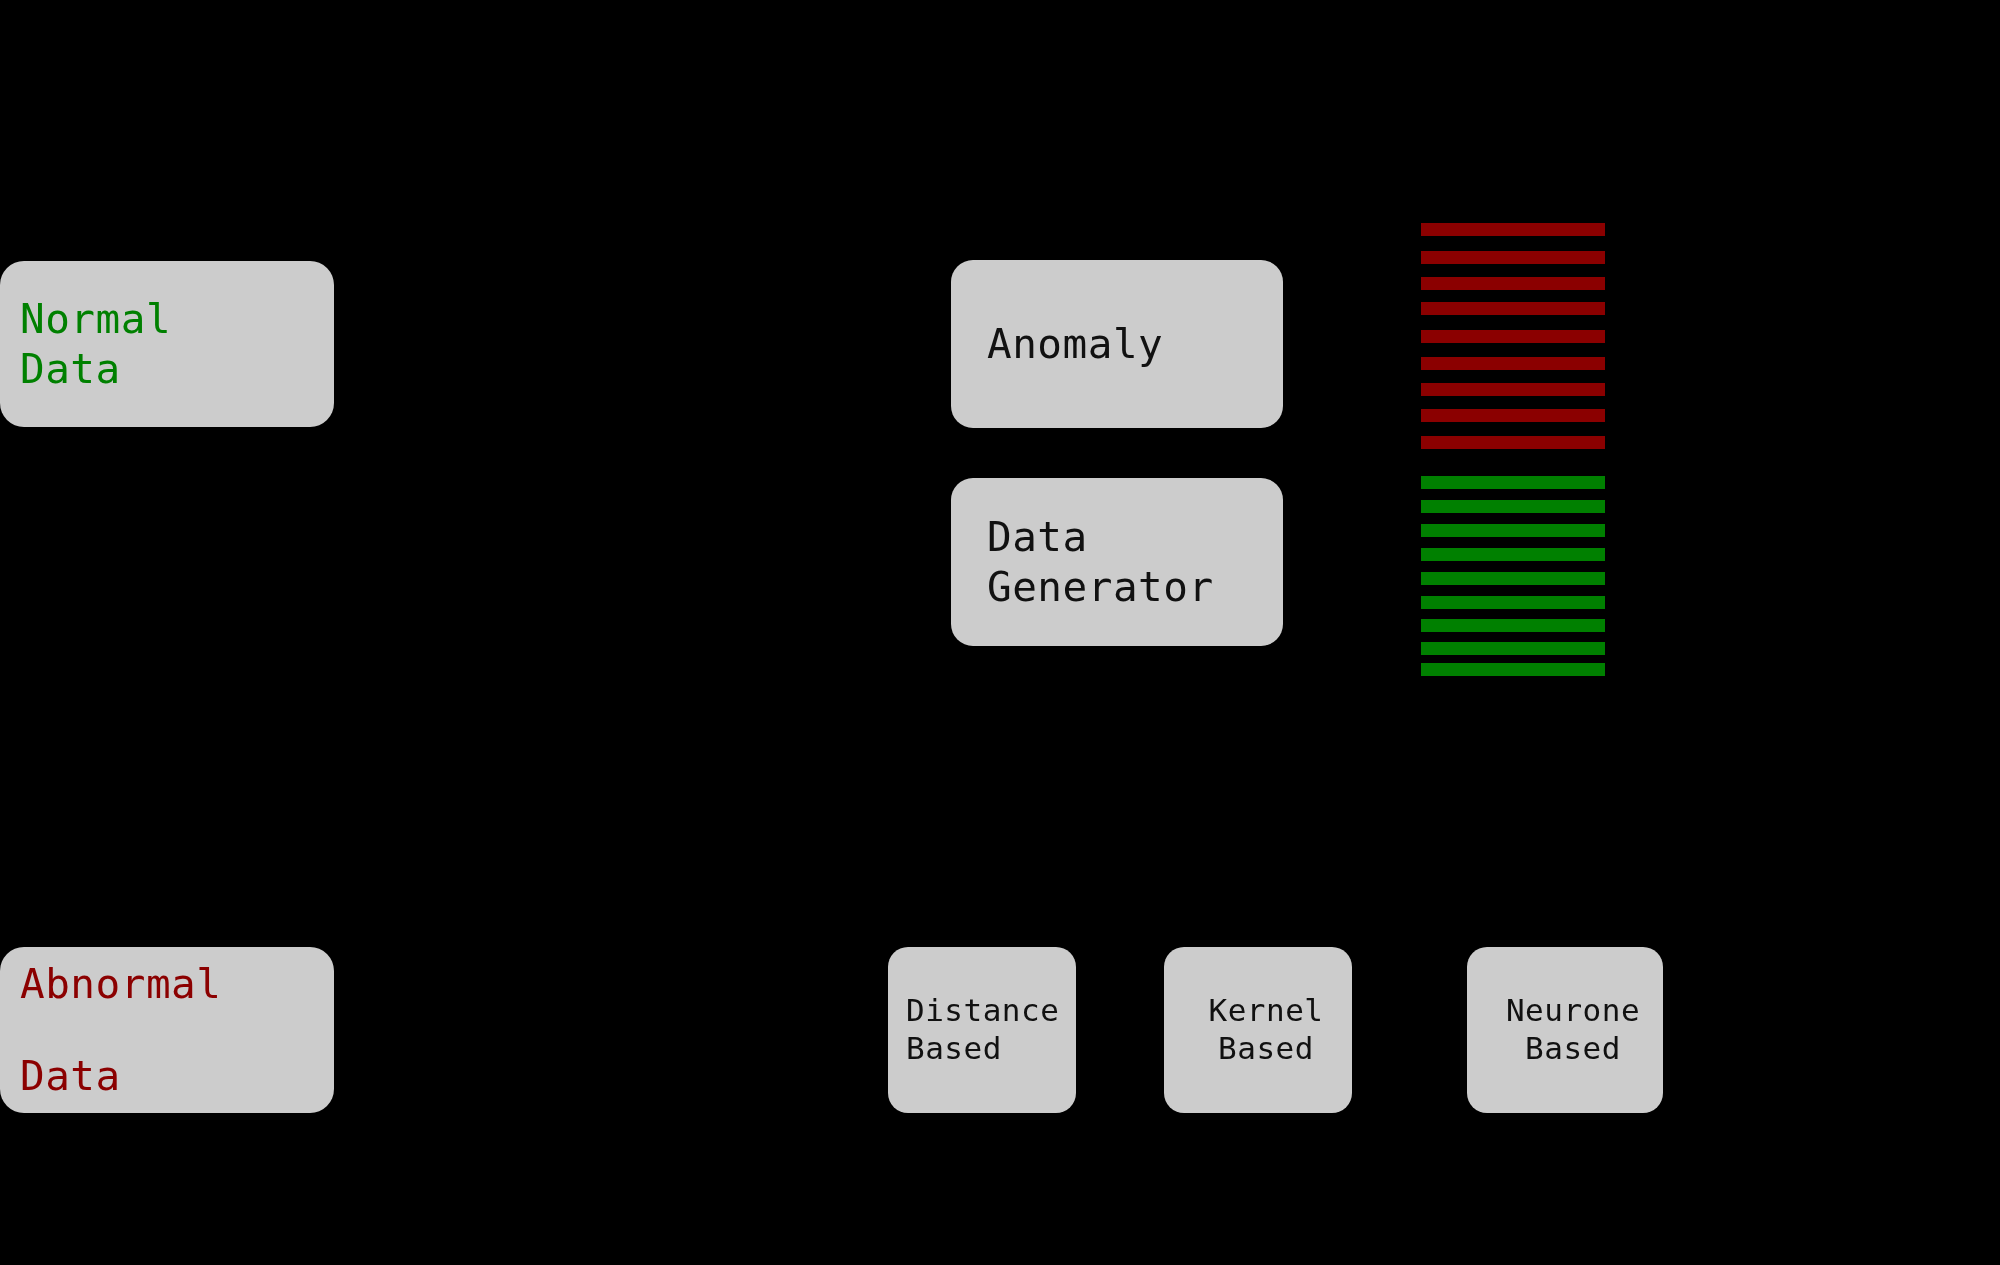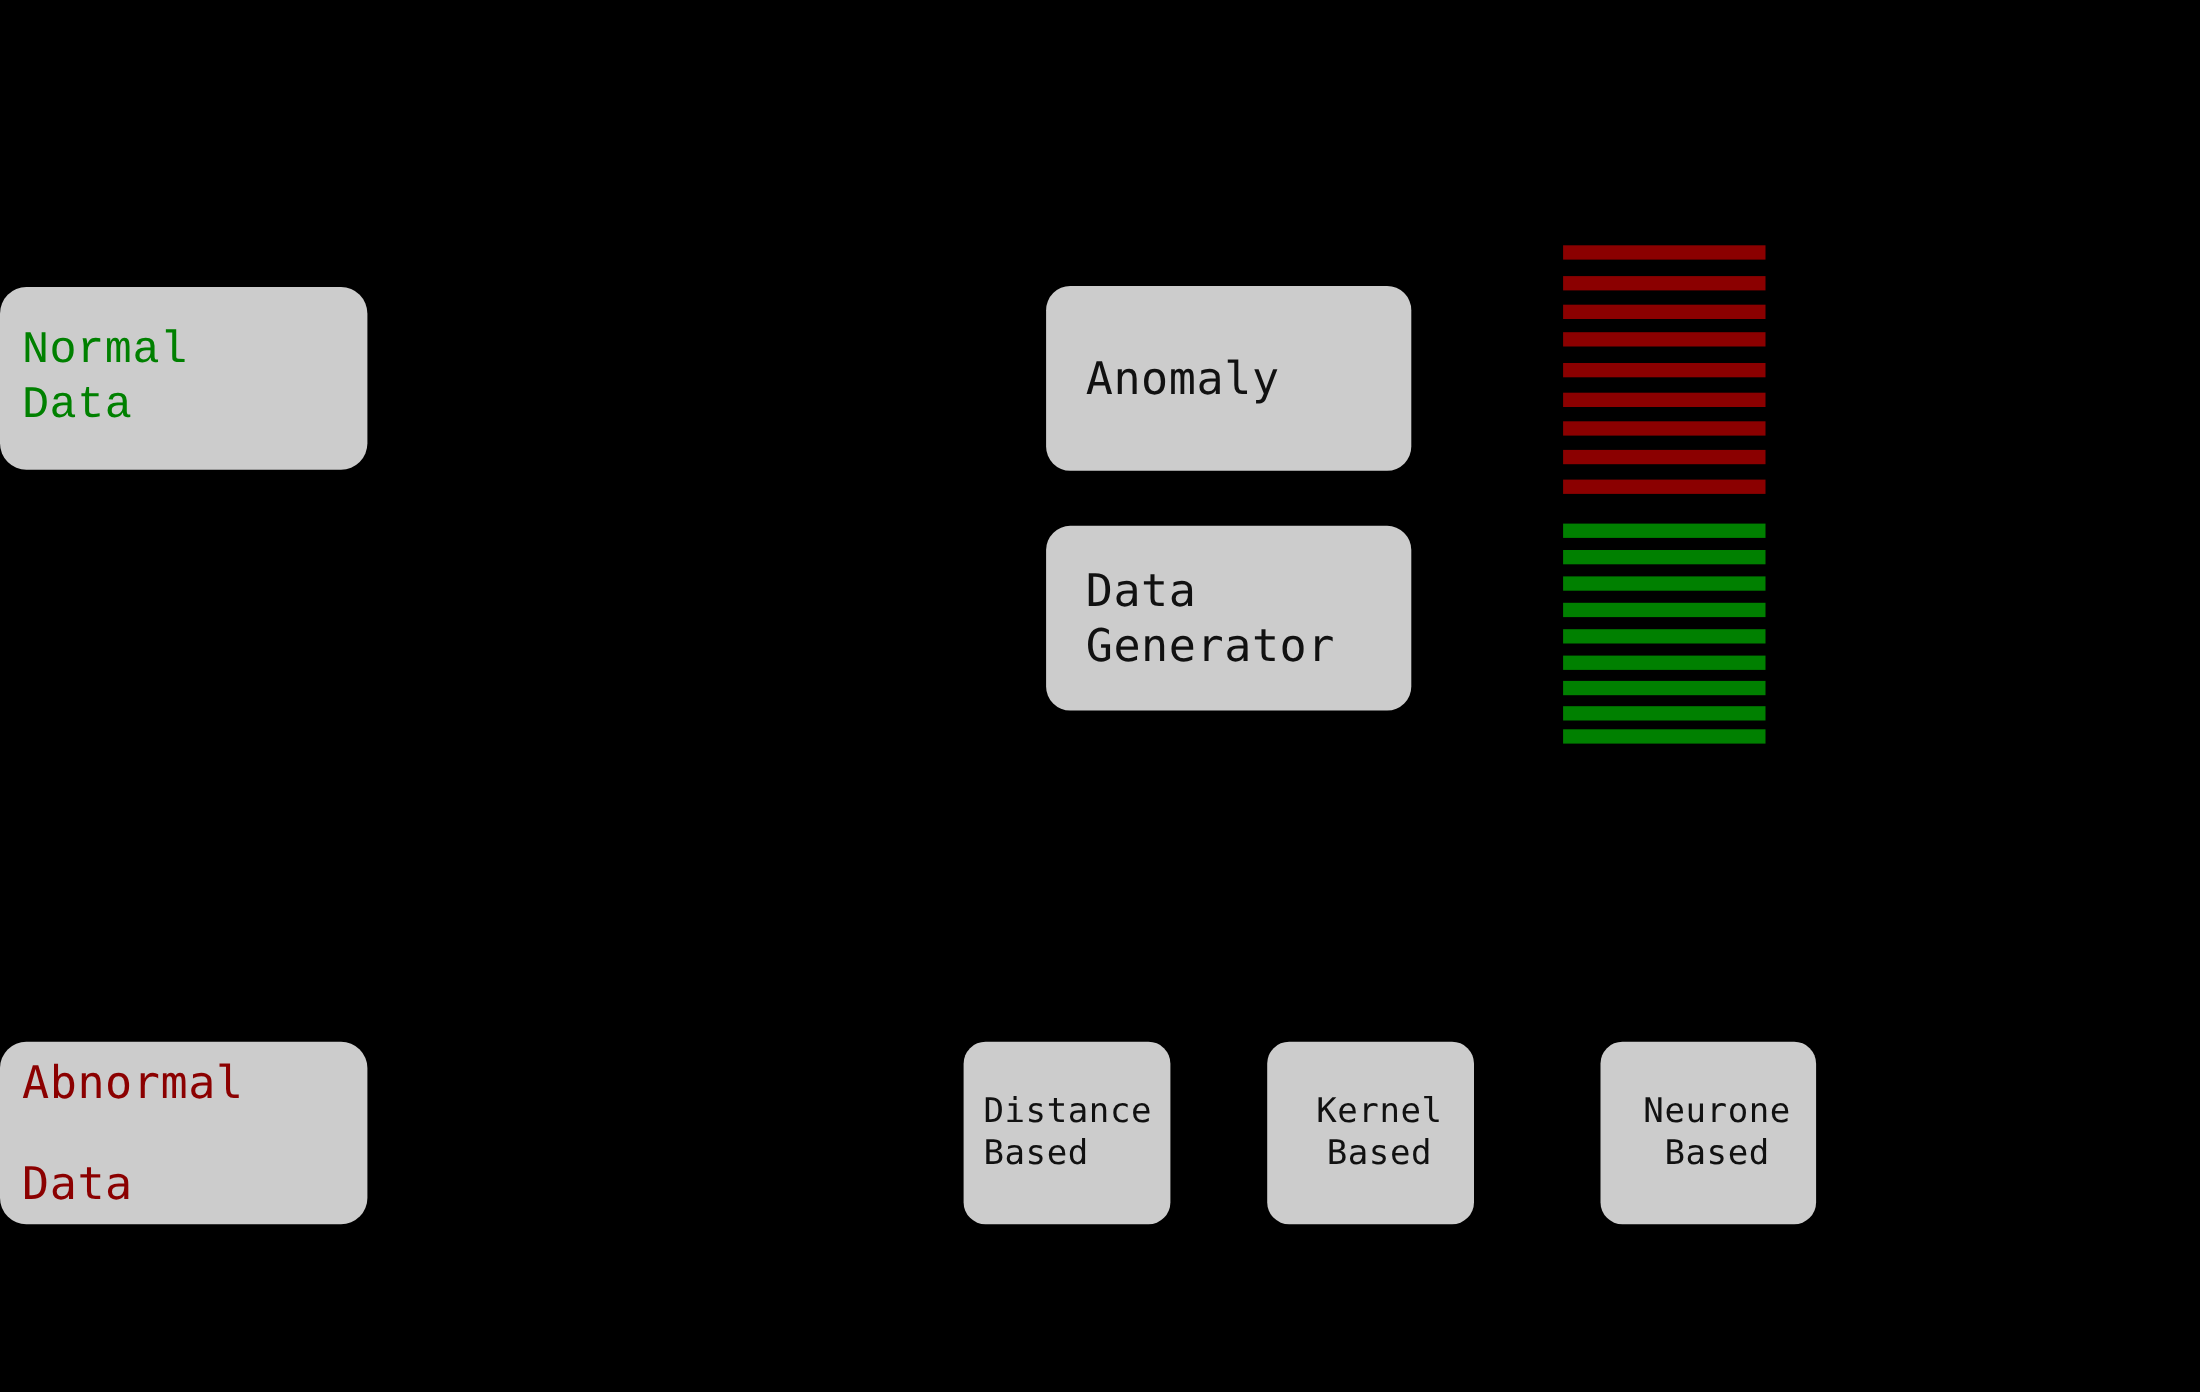--- a/index.html
+++ b/index.html
@@ -37,41 +37,42 @@
   
   .node-data {
     width: 334px;
     height: 166px;
     border-radius: 24px;
     padding-left: 20px;
   }
   .node-data .line {
     font-size: 41px;
   }
-  .normal-text { color: #008000; font-family: Liberation Mono, monospace; }
+  .normal-text { color: #008000; }
   .abnormal-text { color: #8b0000; }
 
   
   .node-proc {
     width: 332px;
     height: 168px;
     border-radius: 22px;
     padding-left: 36px;
   }
   .node-proc .line {
     font-size: 41px;
     color: #111111;
   }
 
   
   .node-method {
     width: 188px;
     height: 166px;
     border-radius: 20px;
     padding-left: 18px;
+    margin-left: 12px;
   }
   .node-method .line {
     font-size: 31px;
     color: #111111;
   }
   .node-method.center-text {
     align-items: center;
     padding-left: 16px;
   }
 

